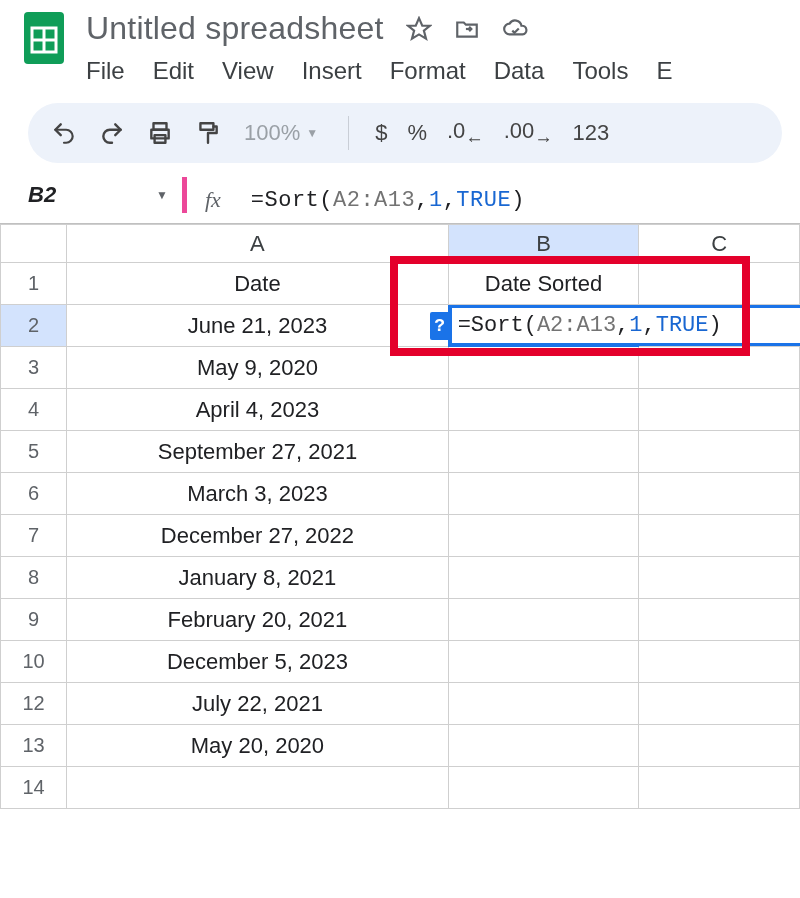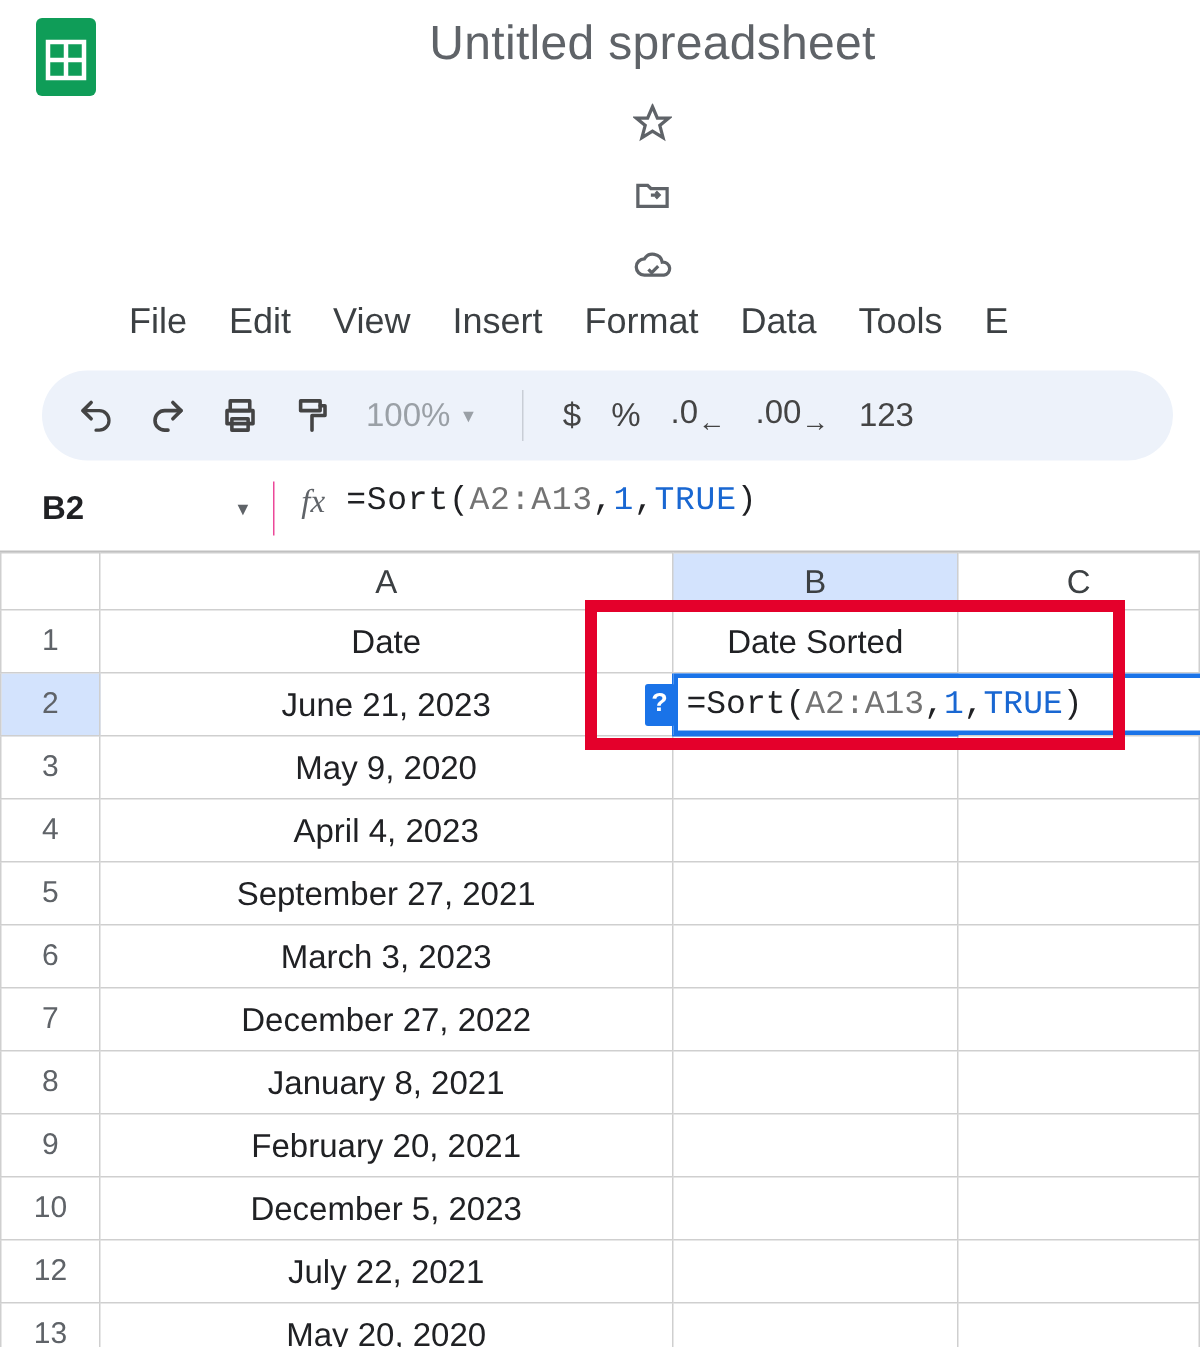--- a/index.html
+++ b/index.html
@@ -18,21 +18,21 @@
     display: flex;
     align-items: flex-start;
     padding: 10px 16px 0 22px;
   }
   .logo {
     width: 44px; height: 56px; margin-right: 20px; flex: 0 0 auto;
     display:flex; align-items:center;
   }
   .logo svg { width: 44px; height: 56px; }
   .title-block { flex: 1 1 auto; }
-  .doc-title-row { display: flex; align-items: center; gap: 22px; flex-direction: column; }
+  .doc-title-row { display: flex; align-items: center; gap: 22px; }
   .doc-title {
     font-size: 32px;
     color: #5f6368;
     font-weight: 400;
     letter-spacing: 0.2px;
   }
   .title-icon { color:#5f6368; display:flex; align-items:center; }
   .title-icon svg { width:26px; height:26px; fill:none; stroke:#5f6368; stroke-width:2; }
 
   .menubar {
@@ -70,23 +70,24 @@
     gap: 14px;
   }
   .namebox {
     width: 130px;
     background:#fff;
     border:none;
     font-size:22px;
     padding:4px 10px;
     font-weight:600;
     color:#202124;
+    font-style:italic;
   }
   .name-tri { color:#5f6368; font-size:12px; margin-left:-6px; }
-  .fxrow { display:flex; align-items:flex-start; gap:14px; border-left:1px solid #ec4899; padding-left:18px; height:36px;}
+  .fxrow { display:flex; align-items:flex-end; gap:30px; border-left:5px solid #ec4899; padding-left:18px; height:36px;}
   .fxlabel { font-style:italic; font-family:"Times New Roman",serif; font-size:22px; color:#5f6368; }
   .fxval { font-family: "Courier New", monospace; font-size:22px; letter-spacing:0.5px; }
   .tok-fn{ color:#202124; }
   .tok-range{ color:#737373; }
   .tok-num{ color:#1967d2; }
   .tok-bool{ color:#1967d2; }
   .tok-punct{ color:#202124; }
 
   
   .sheet { border-top:1px solid #c0c0c0; }

